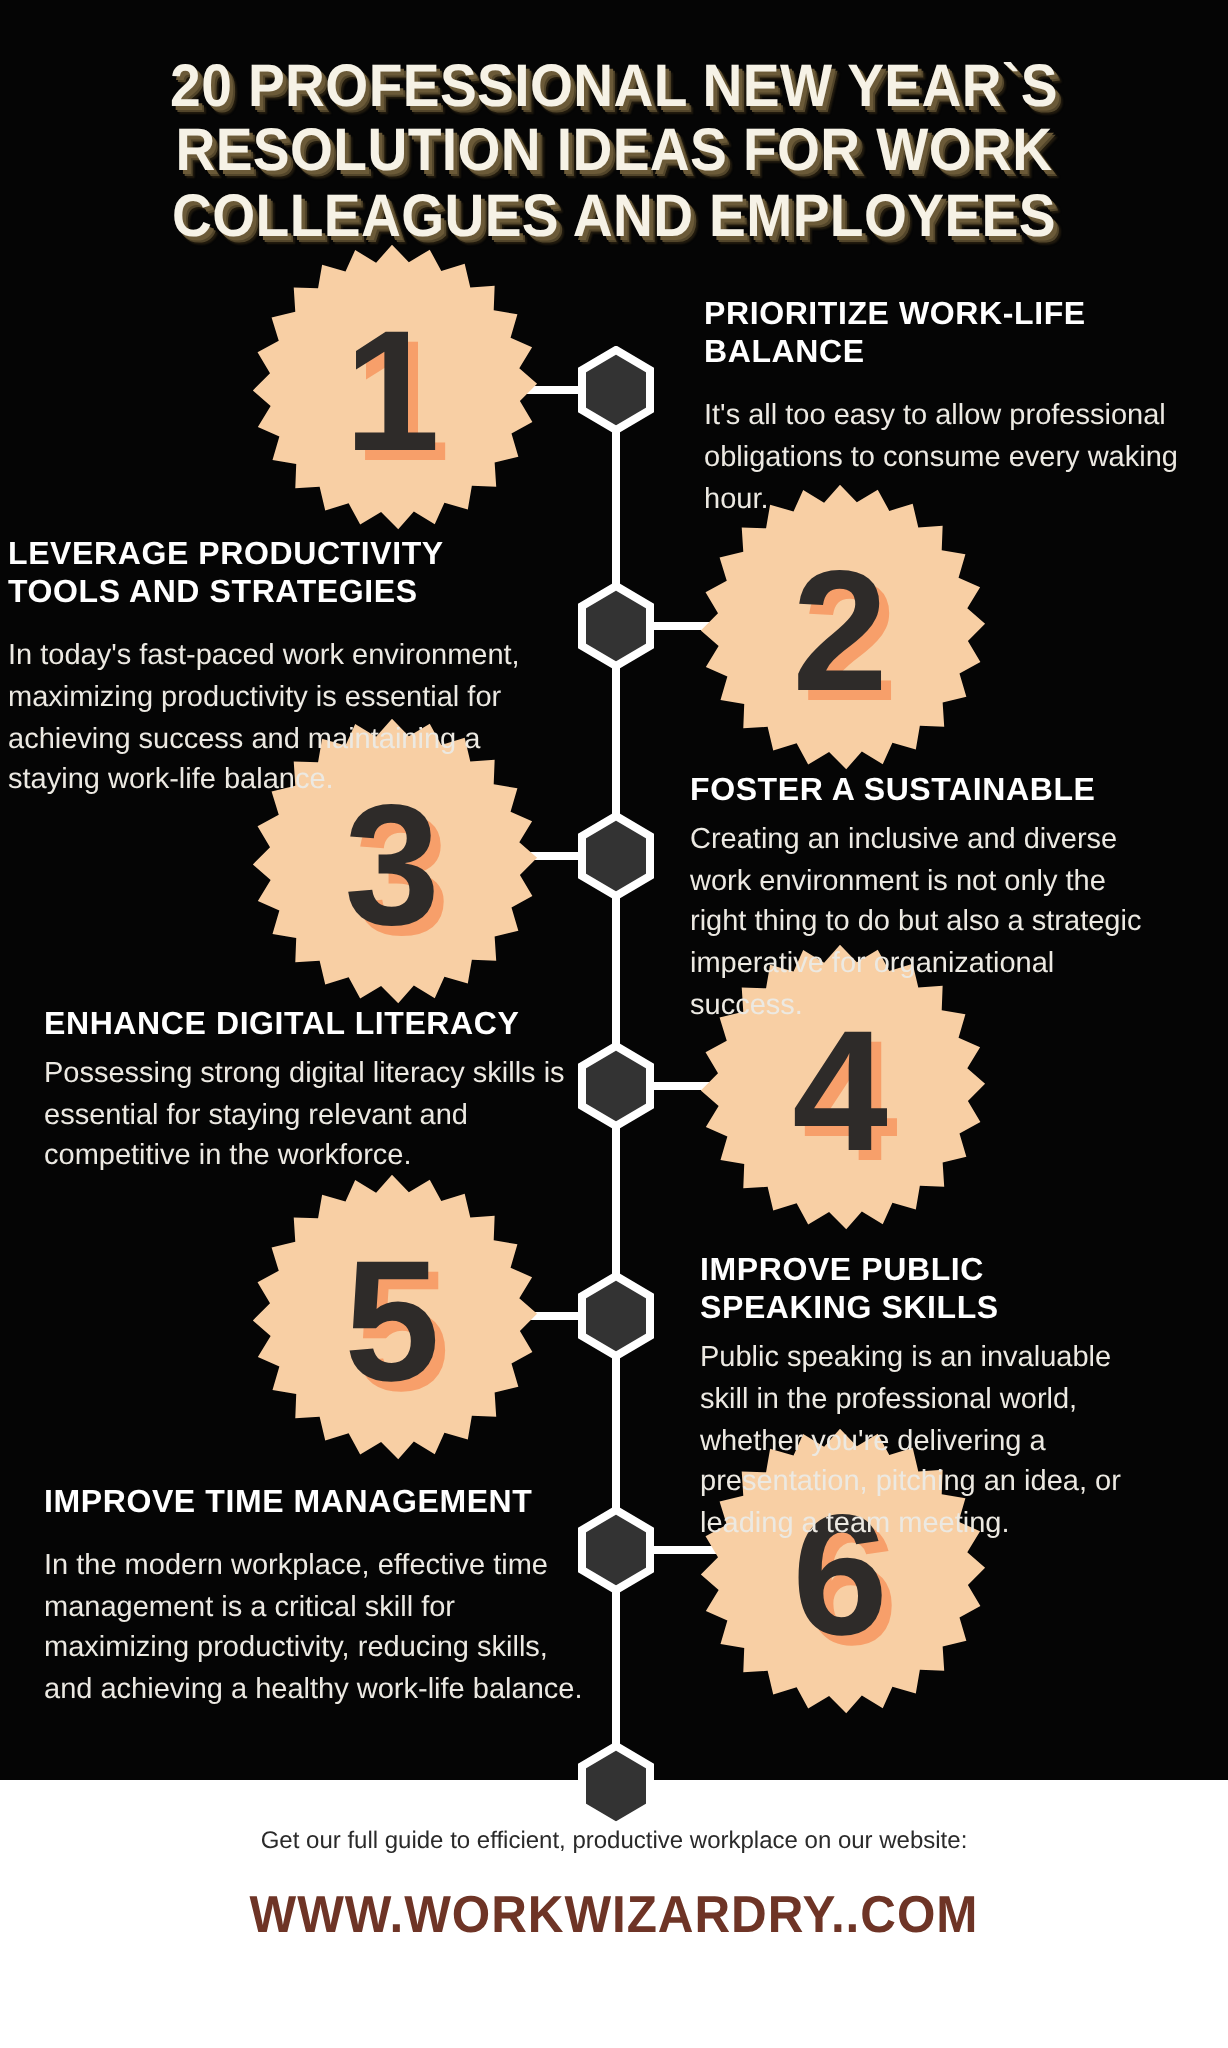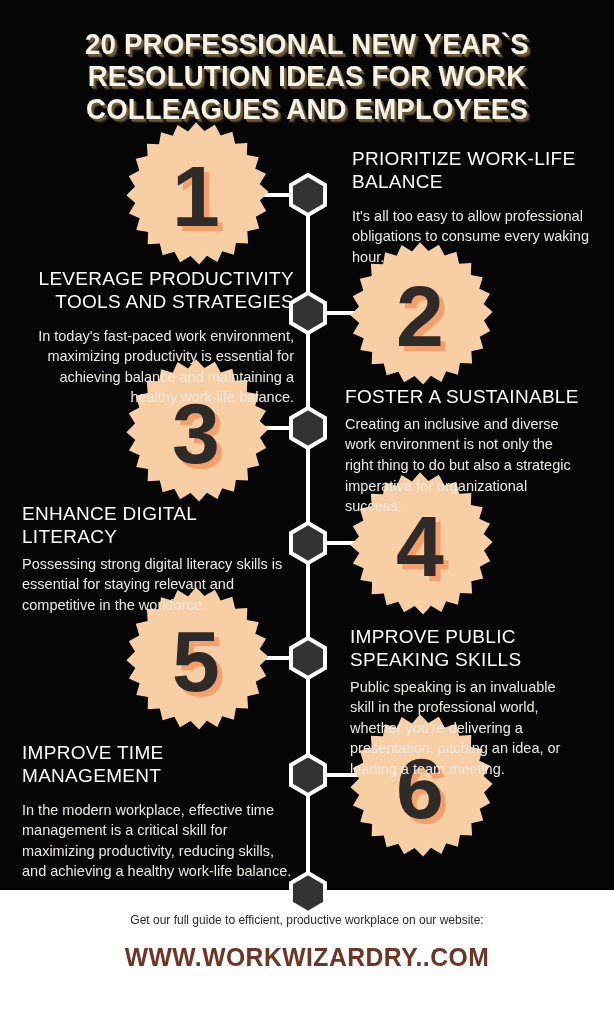--- a/index.html
+++ b/index.html
@@ -109,22 +109,22 @@
     padding-bottom: 4px;
   }
 
   
   .item {
     position: absolute;
     z-index: 5;
   }
   .item-heading {
     font-family: "Liberation Sans Narrow", "Liberation Sans", sans-serif;
-    font-weight: normal;
-    font-size: 19px;
+    font-weight: bold;
+    font-size: 16px;
     letter-spacing: 0.3px;
     color: #ffffff;
     text-transform: uppercase;
     line-height: 1.2;
     margin-bottom: 12px;
   }
   .item-body {
     font-family: "Liberation Sans", sans-serif;
     font-size: 14.5px;
     line-height: 1.42;
@@ -254,23 +254,23 @@
         <path d="M50 1.5 L55.4 7.1 L62.1 3.1 L65.8 9.9 L73.3 7.6 L75.1 15.2 L82.9 14.7 L82.6 22.5 L90.2 23.8 L88 31.3 L94.9 34.4 L90.8 41.1 L96.5 46.1 L91 51.6 L95 58.3 L88.3 62 L90.5 69.5 L82.9 71.3 L83.4 79.1 L75.6 78.8 L74.3 86.4 L66.8 84.2 L63.7 91.1 L57 87 L52 92.7 L46.5 87.2 L39.8 91.2 L36.1 84.4 L28.6 86.7 L26.8 79.1 L19 79.6 L19.3 71.8 L11.7 70.5 L13.9 63 L7 59.9 L11.1 53.2 L5.4 48.2 L10.9 42.7 L6.9 36 L13.7 32.3 L11.4 24.8 L19 23 L18.5 15.2 L26.3 15.5 L27.6 7.9 L35.1 10.1 L38.2 3.2 L44.9 7.3 Z" fill="#f8cfa4"></path>
       </svg>
     <span class="num">6</span>
   </div>
 
   <div class="item" style="left:352px; top:148px; width:238px;">
     <div class="item-heading">PRIORITIZE WORK-LIFE BALANCE</div>
     <div class="item-body">It's all too easy to allow professional obligations to consume every waking hour.</div>
   </div>
 
-  <div class="item" style="left:22px; top:268px; width:272px;text-align:right;">
+  <div class="item" style="left:4px; top:268px; width:272px;">
     <div class="item-heading">LEVERAGE PRODUCTIVITY TOOLS AND STRATEGIES</div>
-    <div class="item-body">In today's fast-paced work environment, maximizing productivity is essential for achieving balance and maintaining a healthy work-life balance.</div>
+    <div class="item-body">In today's fast-paced work environment, maximizing productivity is essential for achieving success and maintaining a staying work-life balance.</div>
   </div>
 
   <div class="item tight" style="left:22px; top:503px; width:262px;">
     <div class="item-heading">ENHANCE DIGITAL LITERACY</div>
     <div class="item-body">Possessing strong digital literacy skills is essential for staying relevant and competitive in the workforce.</div>
   </div>
 
   <div class="item tight" style="left:345px; top:386px; width:238px;">
     <div class="item-heading">FOSTER A SUSTAINABLE</div>
     <div class="item-body">Creating an inclusive and diverse work environment is not only the right thing to do but also a strategic imperative for organizational success.</div>

